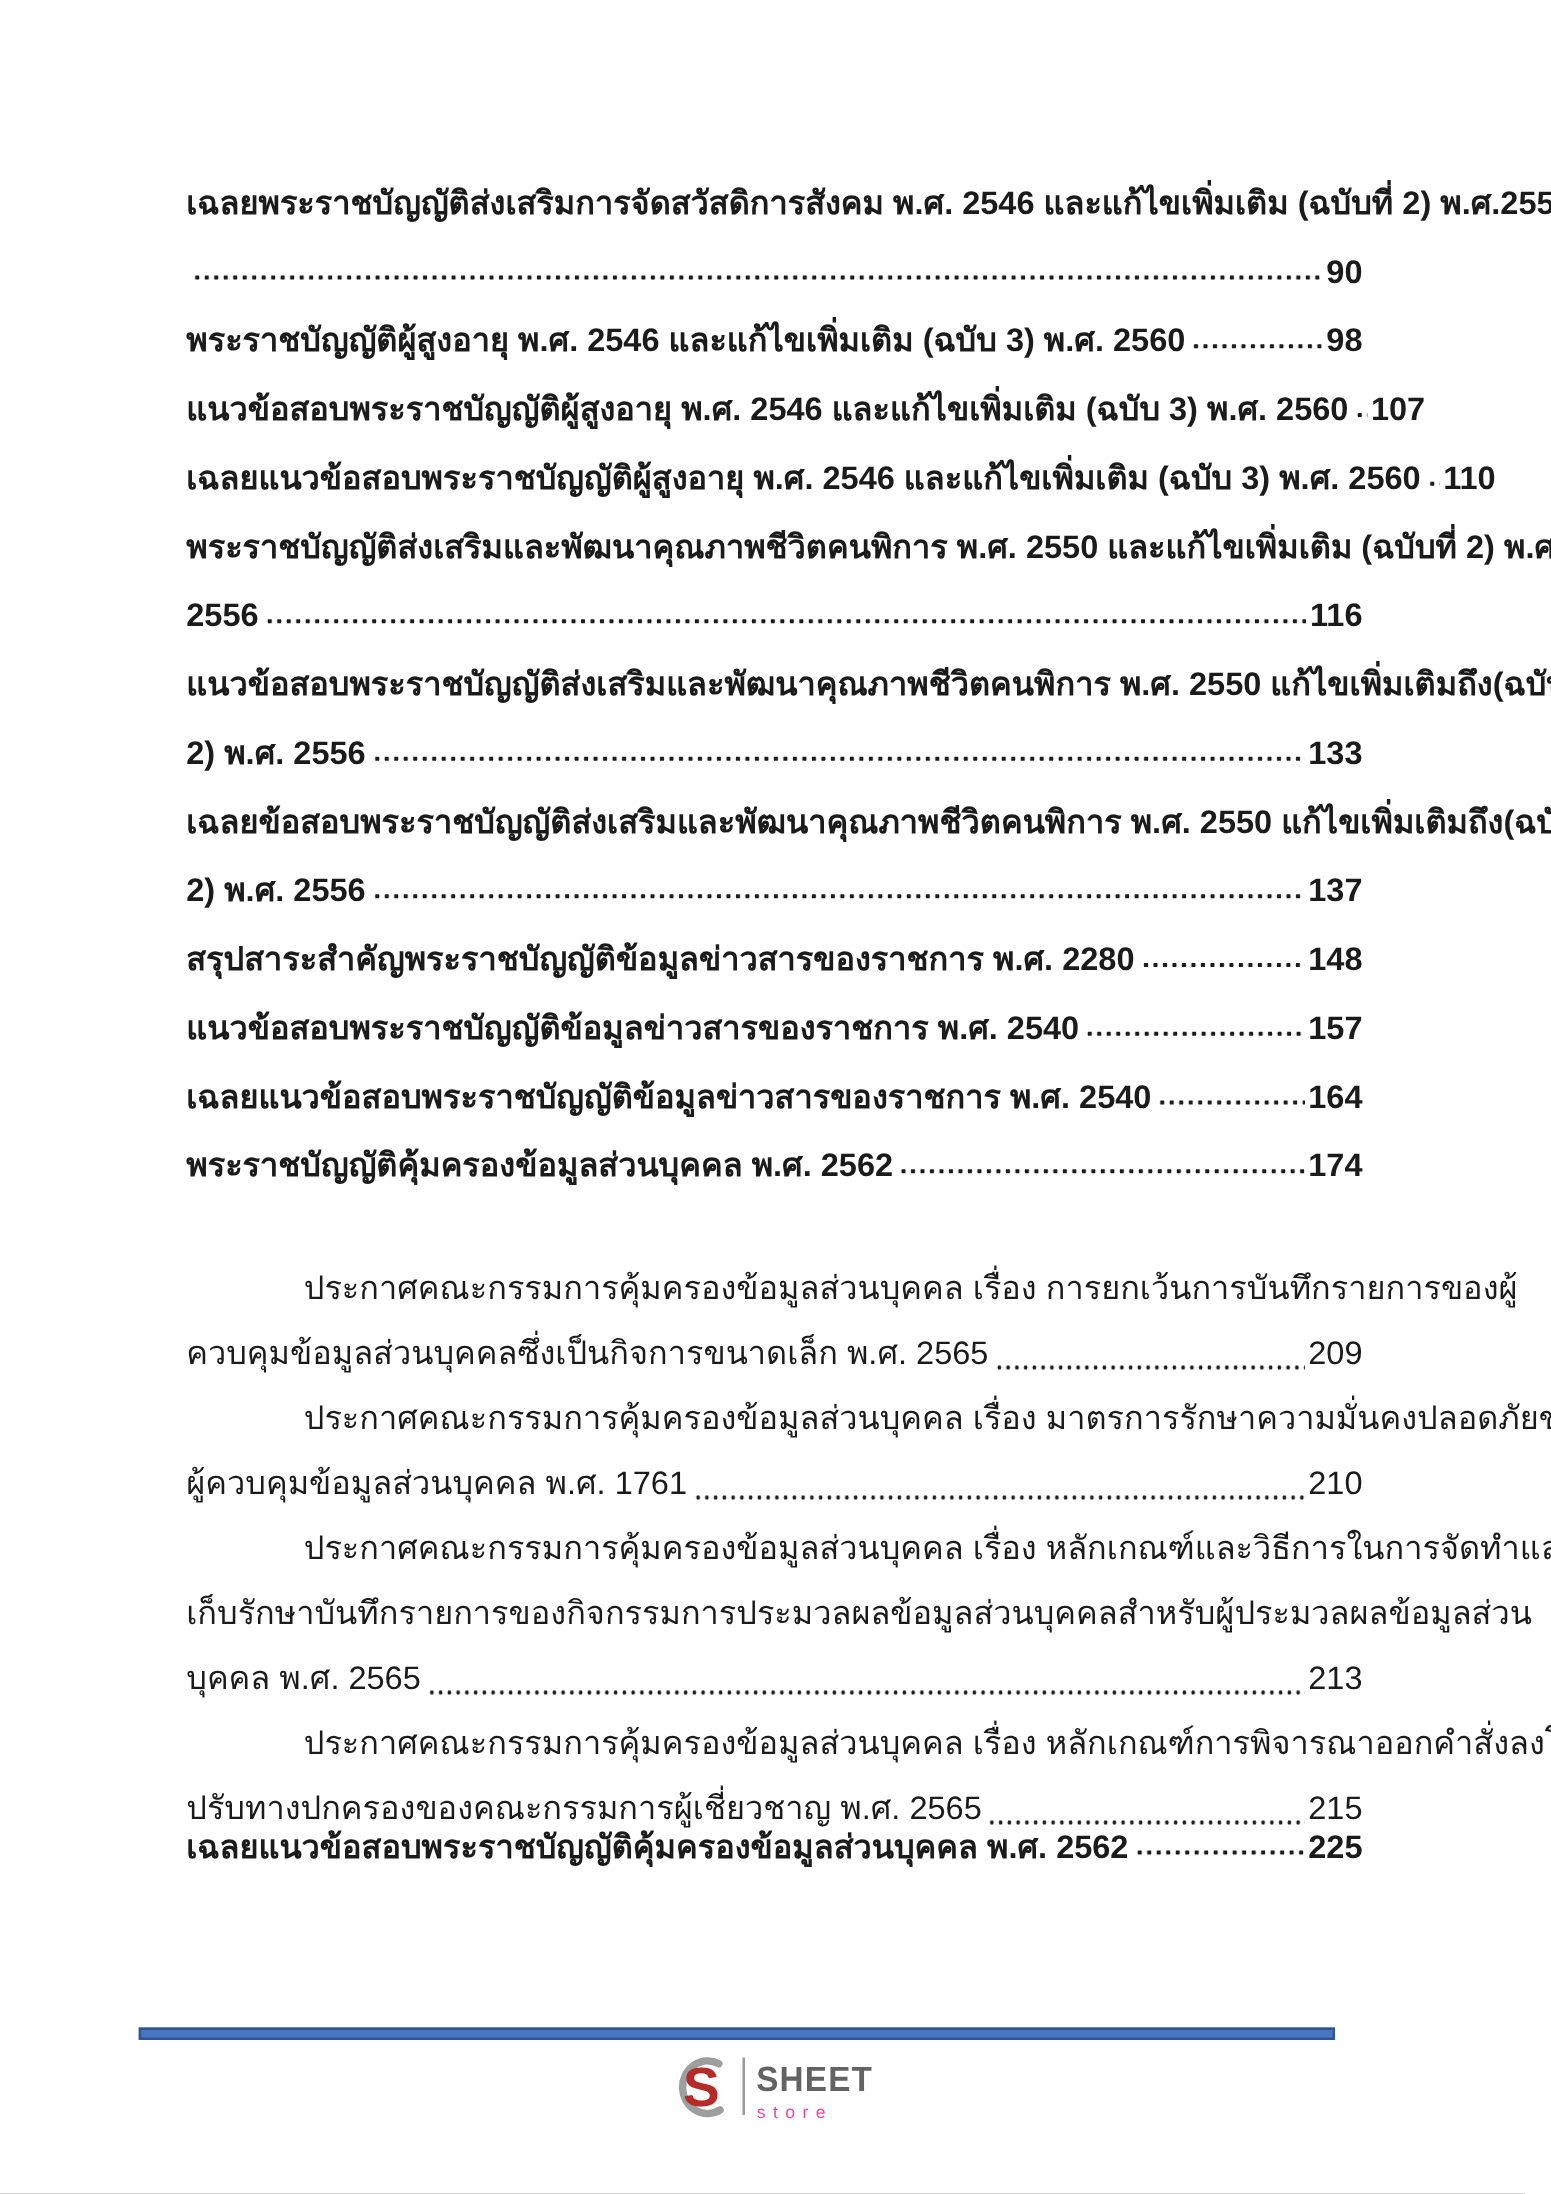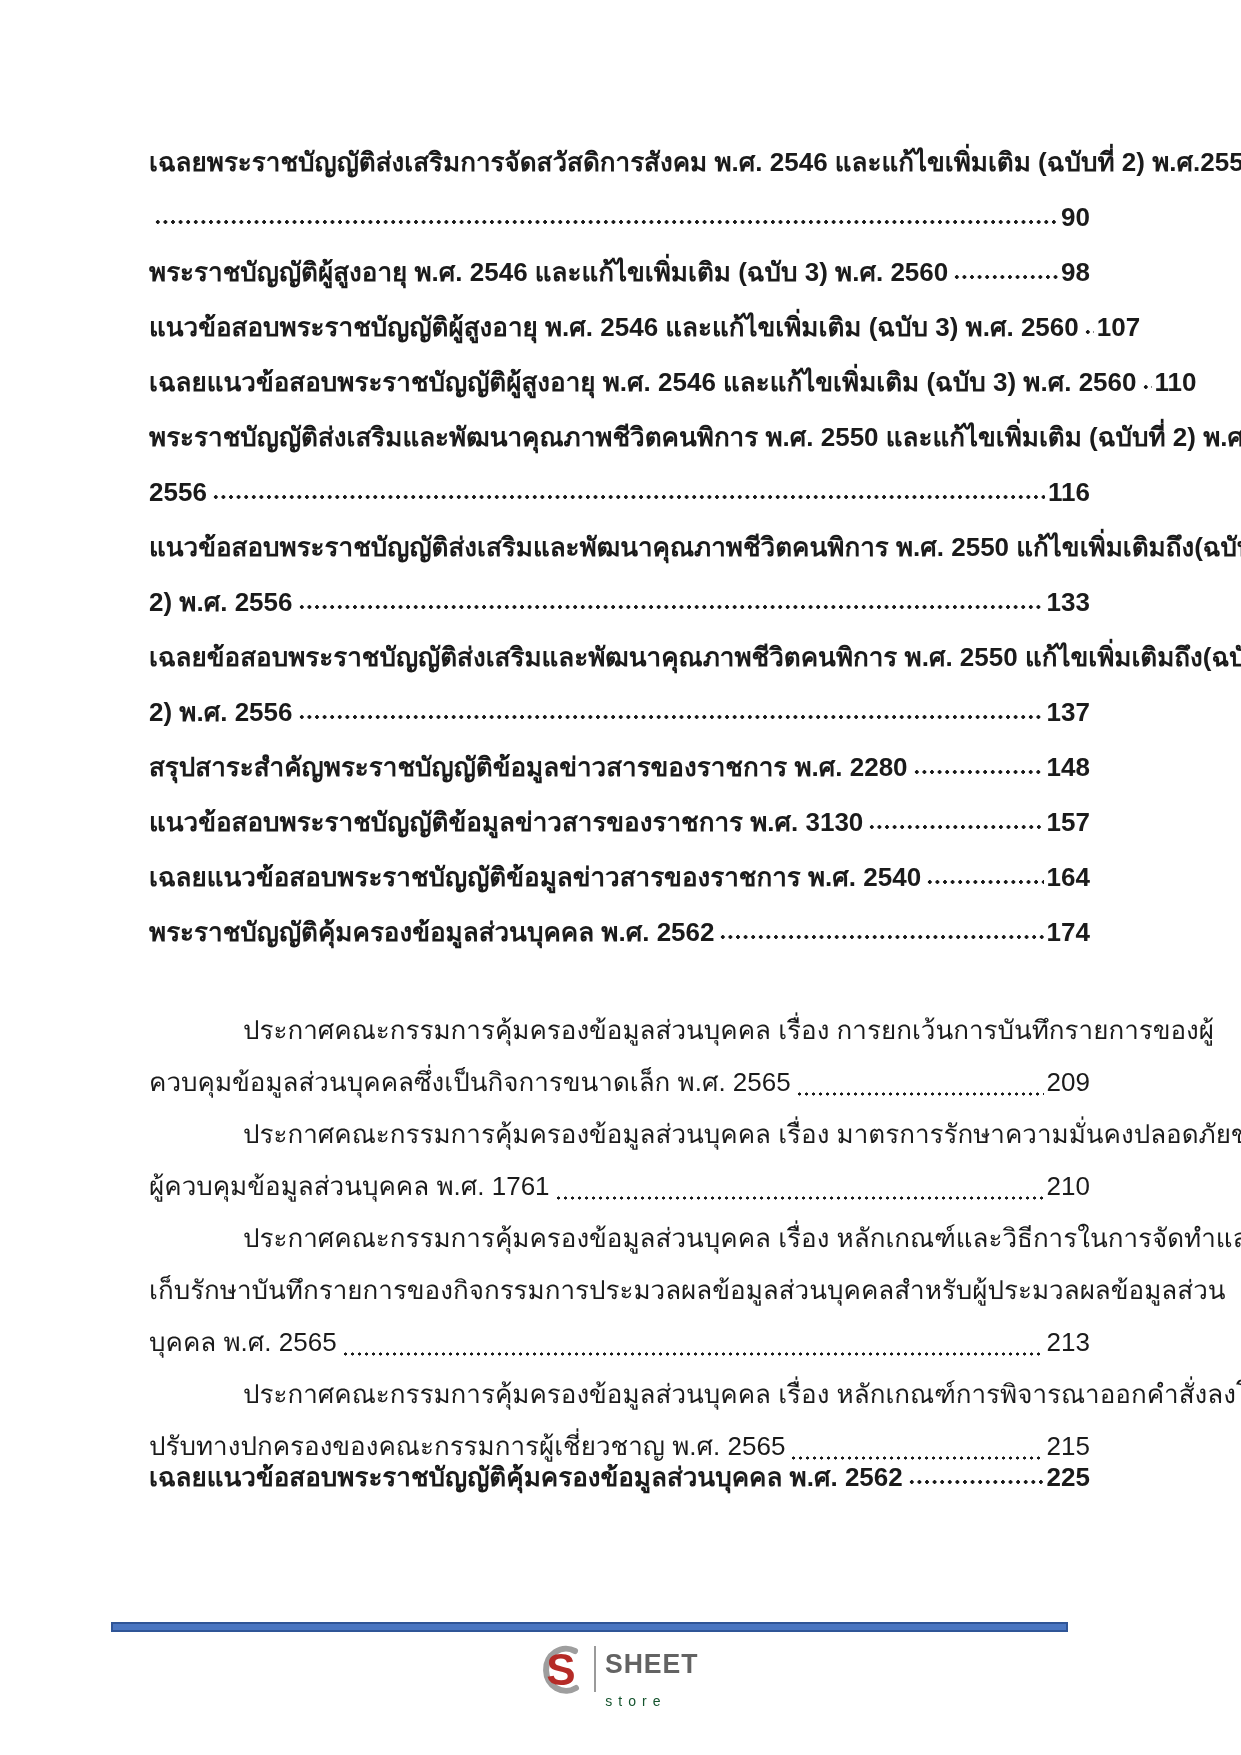--- a/index.html
+++ b/index.html
@@ -50,21 +50,21 @@
   }
   .logo {
     position:absolute;
     left:0; right:0; top:1644px;
     display:flex; justify-content:center; align-items:flex-start;
     gap:9px;
     height:58px;
   }
   .logo-mark { display:block; }
   .logo-divider { width:2px; height:46px; background:#9a9a9a; margin-top:2px; }
-  .logo-textcol { display:flex; flex-direction:column; align-items:flex-start;gap:12px; }
+  .logo-textcol { display:flex; flex-direction:column; align-items:flex-start; }
   .logo-brand {
     font-size:28px; font-weight:bold; letter-spacing:1px;
     color:#636363; line-height:1;
     transform:scaleX(0.95); transform-origin:left center;
     margin-top:6px;
   }
   .logo-sub {
     font-size:14px; letter-spacing:6px;
     color:#c4c4c4; line-height:1;
     margin-top:4px;
@@ -122,21 +122,21 @@
         <span class="toc-text">2) พ.ศ. 2556</span>
         <span class="leader"></span>
         <span class="page-num">137</span>
       </div>
       <div class="toc-line main">
         <span class="toc-text">สรุปสาระสำคัญพระราชบัญญัติข้อมูลข่าวสารของราชการ พ.ศ. 2280</span>
         <span class="leader"></span>
         <span class="page-num">148</span>
       </div>
       <div class="toc-line main">
-        <span class="toc-text">แนวข้อสอบพระราชบัญญัติข้อมูลข่าวสารของราชการ พ.ศ. 3130</span>
+        <span class="toc-text">แนวข้อสอบพระราชบัญญัติข้อมูลข่าวสารของราชการ พ.ศ. 2540</span>
         <span class="leader"></span>
         <span class="page-num">157</span>
       </div>
       <div class="toc-line main">
         <span class="toc-text">เฉลยแนวข้อสอบพระราชบัญญัติข้อมูลข่าวสารของราชการ พ.ศ. 2540</span>
         <span class="leader"></span>
         <span class="page-num">164</span>
       </div>
       <div class="toc-line main">
         <span class="toc-text">พระราชบัญญัติคุ้มครองข้อมูลส่วนบุคคล พ.ศ. 2562</span>
@@ -188,17 +188,17 @@
   <div class="footer-rule" style="background: rgb(74, 118, 193); border-color: rgb(47, 85, 151);"></div>
 
   <div class="logo">
     <svg class="logo-mark" width="48" height="52" viewBox="0 0 48 52" aria-hidden="true">
       <path d="M38 7 A 20 21 0 1 0 39 44" fill="none" stroke="#9e9e9e" stroke-width="6" stroke-linecap="round"></path>
       <text x="24" y="41" text-anchor="middle" font-size="44" font-weight="bold" fill="#b52b27" font-family="Liberation Sans, DejaVu Sans, sans-serif">S</text>
     </svg>
     <div class="logo-divider"></div>
     <div class="logo-textcol">
       <span class="logo-brand" style="color: rgb(99, 99, 99);">SHEET</span>
-      <span class="logo-sub" style="color: #14532d;">store</span>
+      <span class="logo-sub" style="color: #ec4899;">store</span>
     </div>
   </div>
 
 </div>
 
 </body></html>

